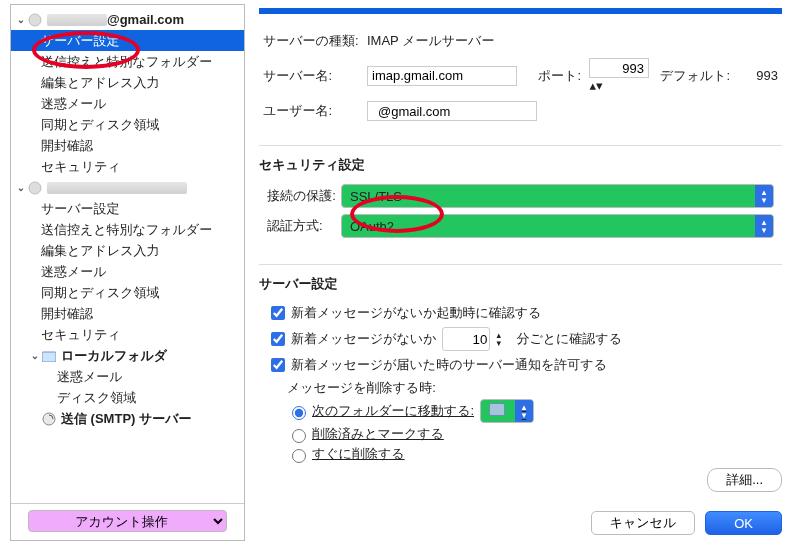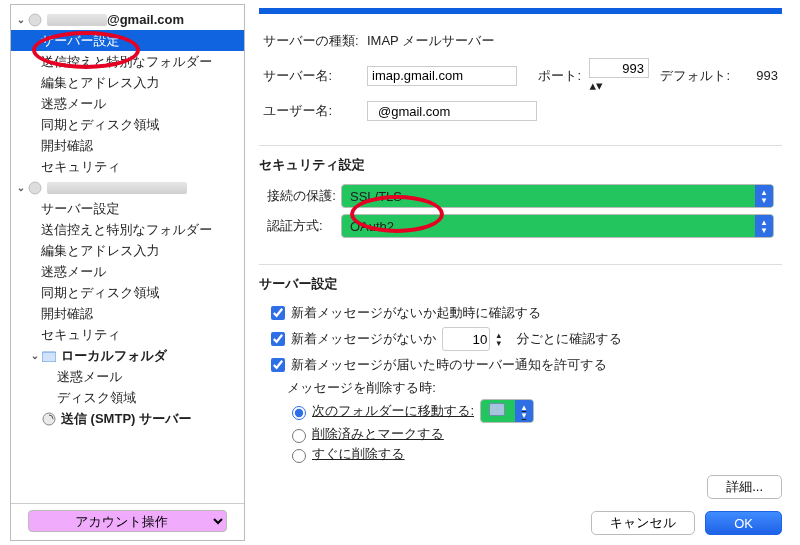--- a/index.html
+++ b/index.html
@@ -231,21 +231,22 @@
   }
   .btn.primary {
     background: linear-gradient(#3f8cff,#1e62e6);
     border-color:#1e62e6;
     color:#fff;
     padding:0 28px;
   }
   .btn.detail {
     position:absolute;
     right:18px;
-    bottom:46px;
+    bottom:53px;
+    border-radius:10px;
   }
 
   
   .obscured {
     display:inline-block;
     background: linear-gradient(#e6e6e6,#d0d0d0);
     height: 12px;
     border-radius: 2px;
   }
 

